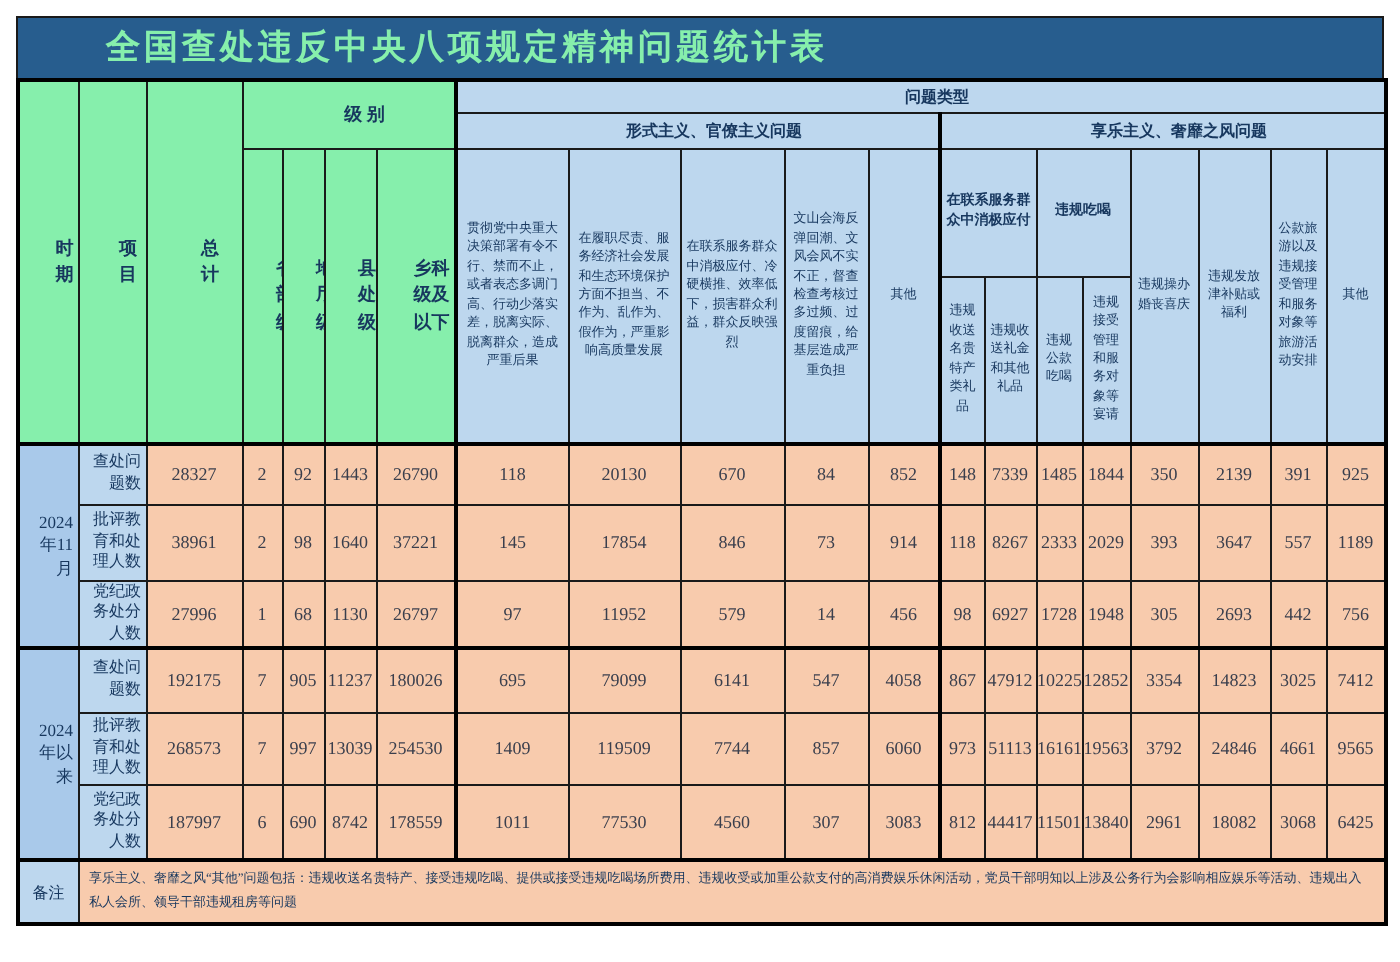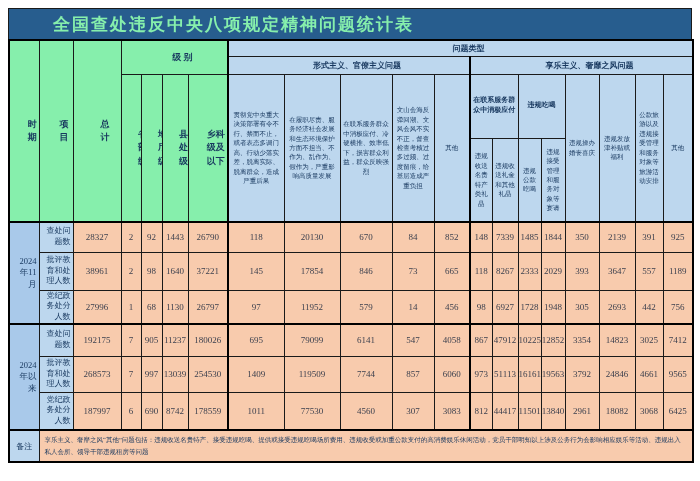--- a/index.html
+++ b/index.html
@@ -141,21 +141,21 @@
             </td>
         <td class="num">38961</td>
         <td class="num">2</td>
         <td class="num">98</td>
         <td class="num">1640</td>
         <td class="num">37221</td>
         <td class="num bl2">145</td>
         <td class="num">17854</td>
         <td class="num">846</td>
         <td class="num">73</td>
-        <td class="num">665</td>
+        <td class="num">914</td>
         <td class="num bl2">118</td>
         <td class="num">8267</td>
         <td class="num">2333</td>
         <td class="num">2029</td>
         <td class="num">393</td>
         <td class="num">3647</td>
         <td class="num">557</td>
         <td class="num">1189</td>
       </tr>
       <tr style="height:34px">

